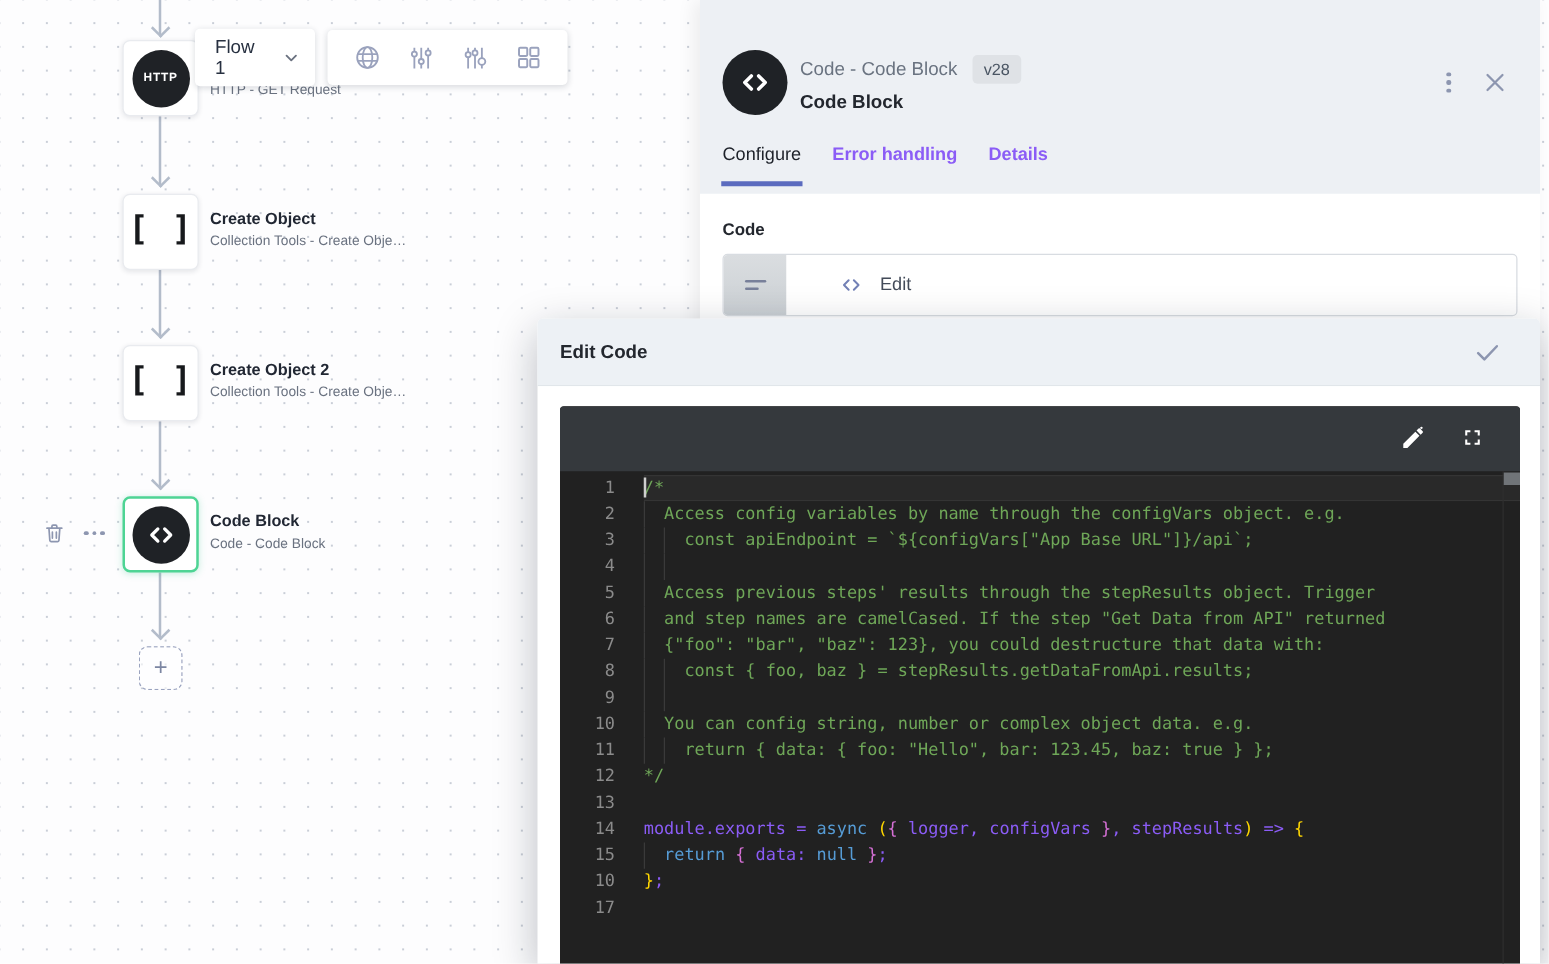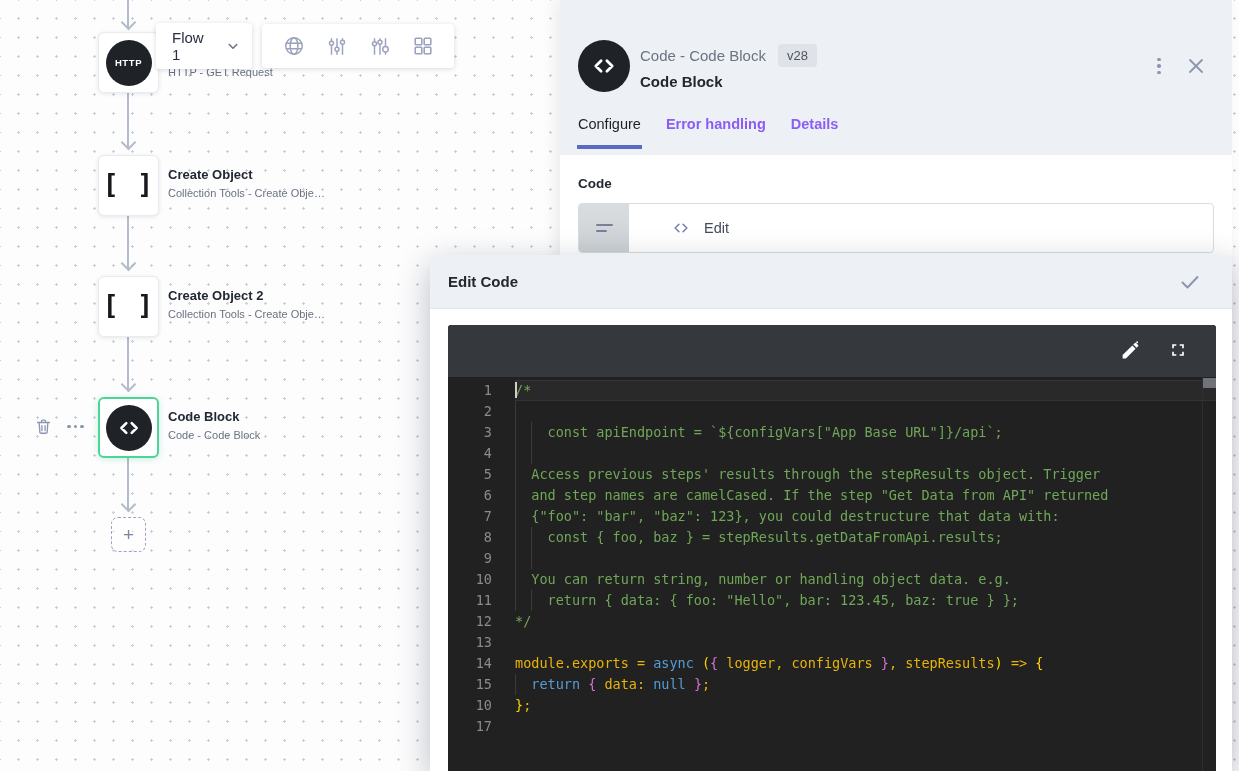--- a/index.html
+++ b/index.html
@@ -99,21 +99,21 @@
   .ed-track { position:absolute; top:0; bottom:0; right:13px; width:1px; background:#2e2e2e; }
   .ed-thumb { position:absolute; top:1px; right:0; width:13px; height:10px; background:#707478; }
 
   .code-line { display:flex; height:21px; }
   .code-line .ln { width:44px; text-align:right; color:#8b8b8b; flex:none; user-select:none; }
   .code-line .line-body { flex:1; margin-left:23px; white-space:pre; position:relative; color:#d4d4d4; }
   .code-line.current .line-body { background:#292929; box-shadow:inset 0 1px 0 #343434, inset 0 -1px 0 #343434; }
   .guide { position:absolute; top:0; width:1px; height:21px; background:#3a3a3a; }
   .cursor { position:absolute; left:0; top:2px; width:1.5px; height:16px; background:#cfcfcf; }
   .seg.com { color:#6fa758; }
-  .seg.def { color:#eab308;margin-top:23px; }
+  .seg.def { color:#8b5cf6;margin-top:23px; }
   .seg.blue { color:#569cd6; }
   .seg.gold { color:#ffd700; }
   .seg.mag  { color:#d670d6; }
 
   svg { display:block; }
 </style>
 </head>
 <body>
 
 <div class="stage">
@@ -298,21 +298,21 @@
         </span>
       </div>
       <div class="ed-code">
         <div>
             <div class="code-line current">
               <span class="ln">1</span>
               <span class="line-body"><span class="cursor"></span><span class="seg com">/*</span></span>
             </div>
             <div class="code-line">
               <span class="ln">2</span>
-              <span class="line-body"><span class="guide" style="left: 0ch;"></span></span>
+              <span class="line-body"><span class="guide" style="left: 0ch;"></span><span class="seg com">  Access config variables by name through the configVars object. e.g.</span></span>
             </div>
             <div class="code-line">
               <span class="ln">3</span>
               <span class="line-body"><span class="guide" style="left: 0ch;"></span><span class="guide" style="left: 2ch;"></span><span class="seg com">    const apiEndpoint = `${configVars["App Base URL"]}/api`;</span></span>
             </div>
             <div class="code-line">
               <span class="ln">4</span>
               <span class="line-body"><span class="guide" style="left: 0ch;"></span><span class="guide" style="left: 2ch;"></span></span>
             </div>
             <div class="code-line">
@@ -330,21 +330,21 @@
             <div class="code-line">
               <span class="ln">8</span>
               <span class="line-body"><span class="guide" style="left: 0ch;"></span><span class="guide" style="left: 2ch;"></span><span class="seg com">    const { foo, baz } = stepResults.getDataFromApi.results;</span></span>
             </div>
             <div class="code-line">
               <span class="ln">9</span>
               <span class="line-body"><span class="guide" style="left: 0ch;"></span><span class="guide" style="left: 2ch;"></span></span>
             </div>
             <div class="code-line">
               <span class="ln">10</span>
-              <span class="line-body"><span class="guide" style="left: 0ch;"></span><span class="seg com">  You can return string, number or handling object data. e.g.</span></span>
+              <span class="line-body"><span class="guide" style="left: 0ch;"></span><span class="seg com">  You can config string, number or complex object data. e.g.</span></span>
             </div>
             <div class="code-line">
               <span class="ln">11</span>
               <span class="line-body"><span class="guide" style="left: 0ch;"></span><span class="guide" style="left: 2ch;"></span><span class="seg com">    return { data: { foo: "Hello", bar: 123.45, baz: true } };</span></span>
             </div>
             <div class="code-line">
               <span class="ln">12</span>
               <span class="line-body"><span class="seg com">*/</span></span>
             </div>
             <div class="code-line">

